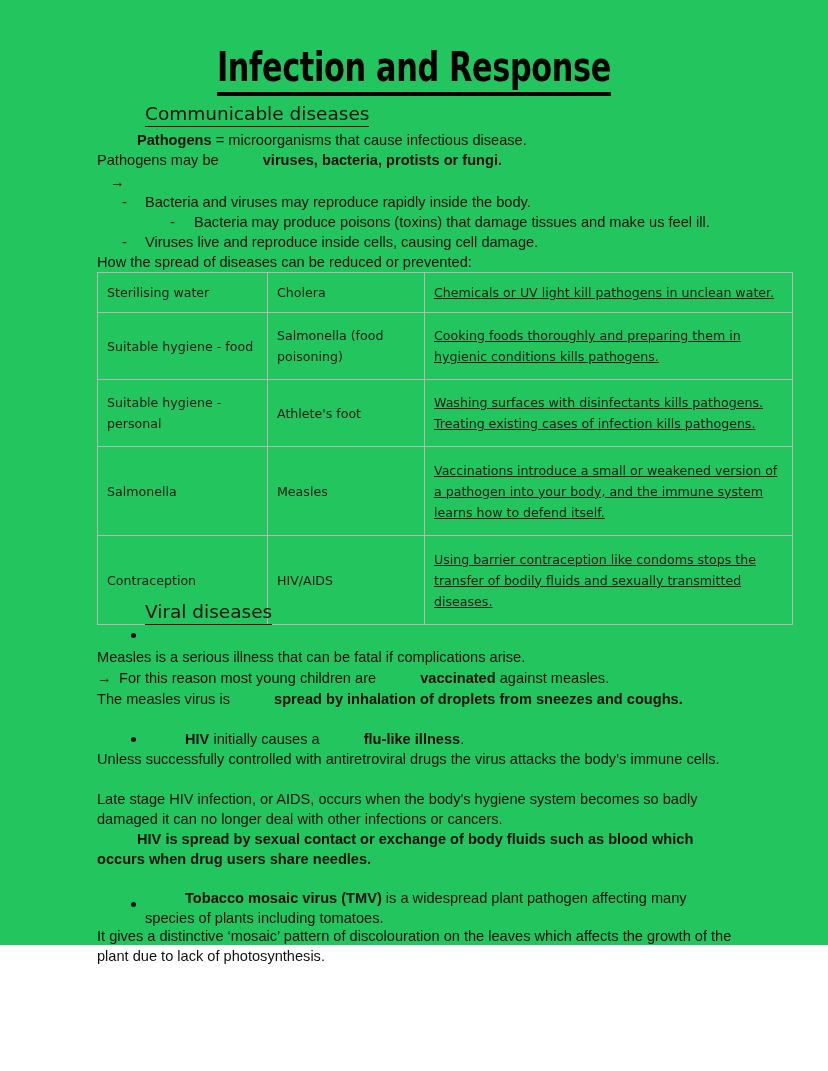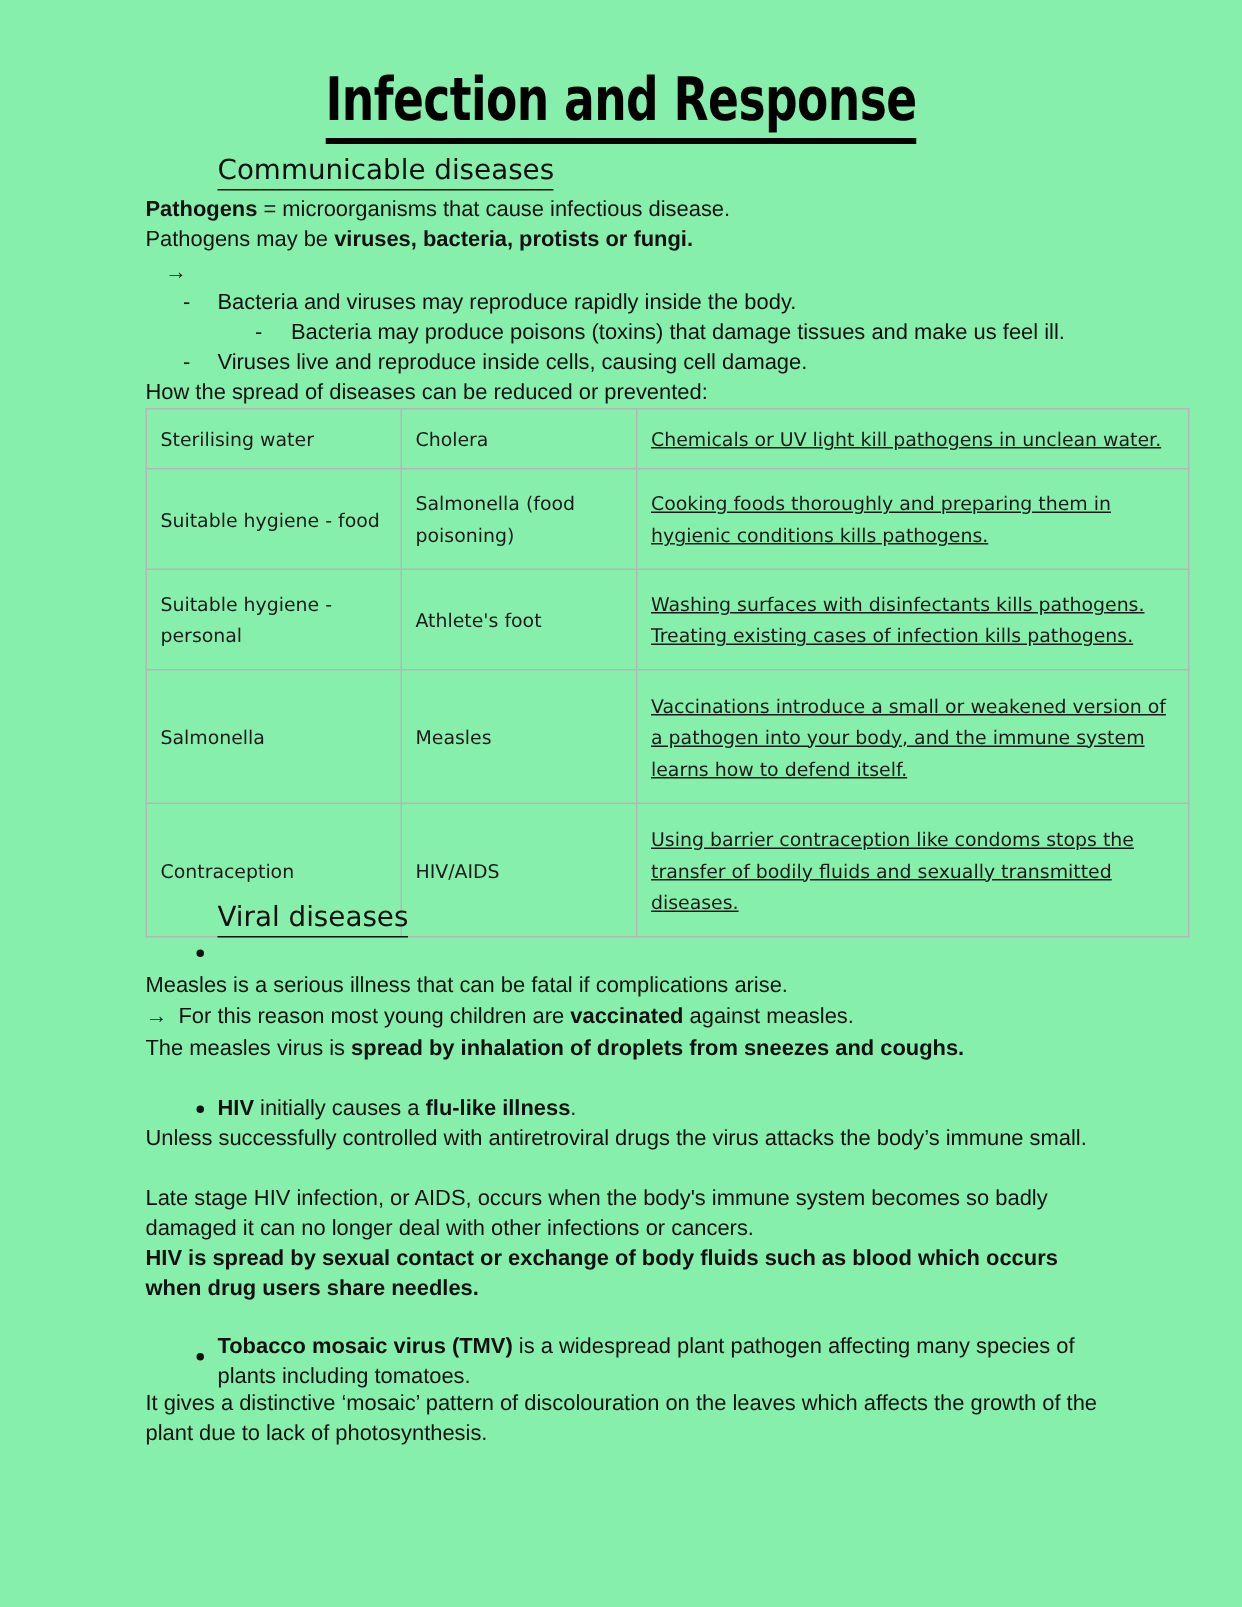--- a/index.html
+++ b/index.html
@@ -13,22 +13,22 @@
     position: relative;
     font-family: "Liberation Sans", sans-serif;
     color: #101010;
     overflow: hidden;
   }
 
   .page {
     position: absolute;
     left: 0; top: 0;
     width: 828px;
-    height: 1071px;
-    background: #86efac;
+    height: 945px;
+    background: #22c55e;
   }
 
   
   .doc-title {
     position: absolute;
     left: 0;
     top: 44px;
     width: 828px;
     text-align: center;
     font-family: "DejaVu Sans", sans-serif;
@@ -68,21 +68,21 @@
   
   .line {
     position: absolute;
     font-family: "Liberation Sans", sans-serif;
     font-size: 14.6px;
     line-height: 20px;
     color: #111;
     white-space: nowrap;
   }
   .line.wrap { white-space: normal; }
-  .line b { font-weight: bold; }
+  .line b { font-weight: bold; margin-left: 40px; }
 
   .arrow { font-size: 15px; }
 
   
   .dash {
     position: absolute;
     font-family: "Liberation Sans", sans-serif;
     font-size: 14.6px;
     line-height: 20px;
     color: #111;
@@ -184,23 +184,23 @@
   <div class="line" style="left:97px; top:647px;">Measles is a serious illness that can be fatal if complications arise.</div>
 
   <div class="dash arrow" style="left:97px; top:668px;">→</div>
   <div class="line" style="left:119px; top:668px;">For this reason most young children are <b>vaccinated</b> against measles.</div>
 
   <div class="line" style="left:97px; top:689px;">The measles virus is <b>spread by inhalation of droplets from sneezes and coughs.</b></div>
 
   <div class="dot" style="left:131px; top:737px;"></div>
   <div class="line" style="left:145px; top:729px;"><b>HIV</b> initially causes a <b>flu-like illness</b>.</div>
 
-  <div class="line wrap" style="left:97px; top:749px; width:630px;">Unless successfully controlled with antiretroviral drugs the virus attacks the body’s immune small.</div>
-
-  <div class="line wrap" style="left:97px; top:789px; width:632px;">Late stage HIV infection, or AIDS, occurs when the body's immune system becomes so badly damaged it can no longer deal with other infections or cancers.</div>
+  <div class="line wrap" style="left:97px; top:749px; width:630px;">Unless successfully controlled with antiretroviral drugs the virus attacks the body’s immune cells.</div>
+
+  <div class="line wrap" style="left:97px; top:789px; width:632px;">Late stage HIV infection, or AIDS, occurs when the body's hygiene system becomes so badly damaged it can no longer deal with other infections or cancers.</div>
 
   <div class="line wrap" style="left:97px; top:829px; width:635px;"><b>HIV is spread by sexual contact or exchange of body fluids such as blood which occurs when drug users share needles.</b></div>
 
   <div class="dot" style="left:131px; top:902px;"></div>
   <div class="line wrap" style="left:145px; top:888px; width:590px;"><b>Tobacco mosaic virus (TMV)</b> is a widespread plant pathogen affecting many species of plants including tomatoes.</div>
 
   <div class="line wrap" style="left:97px; top:926px; width:635px;">It gives a distinctive ‘mosaic’ pattern of discolouration on the leaves which affects the growth of the plant due to lack of photosynthesis.</div>
 
 </div>
 

